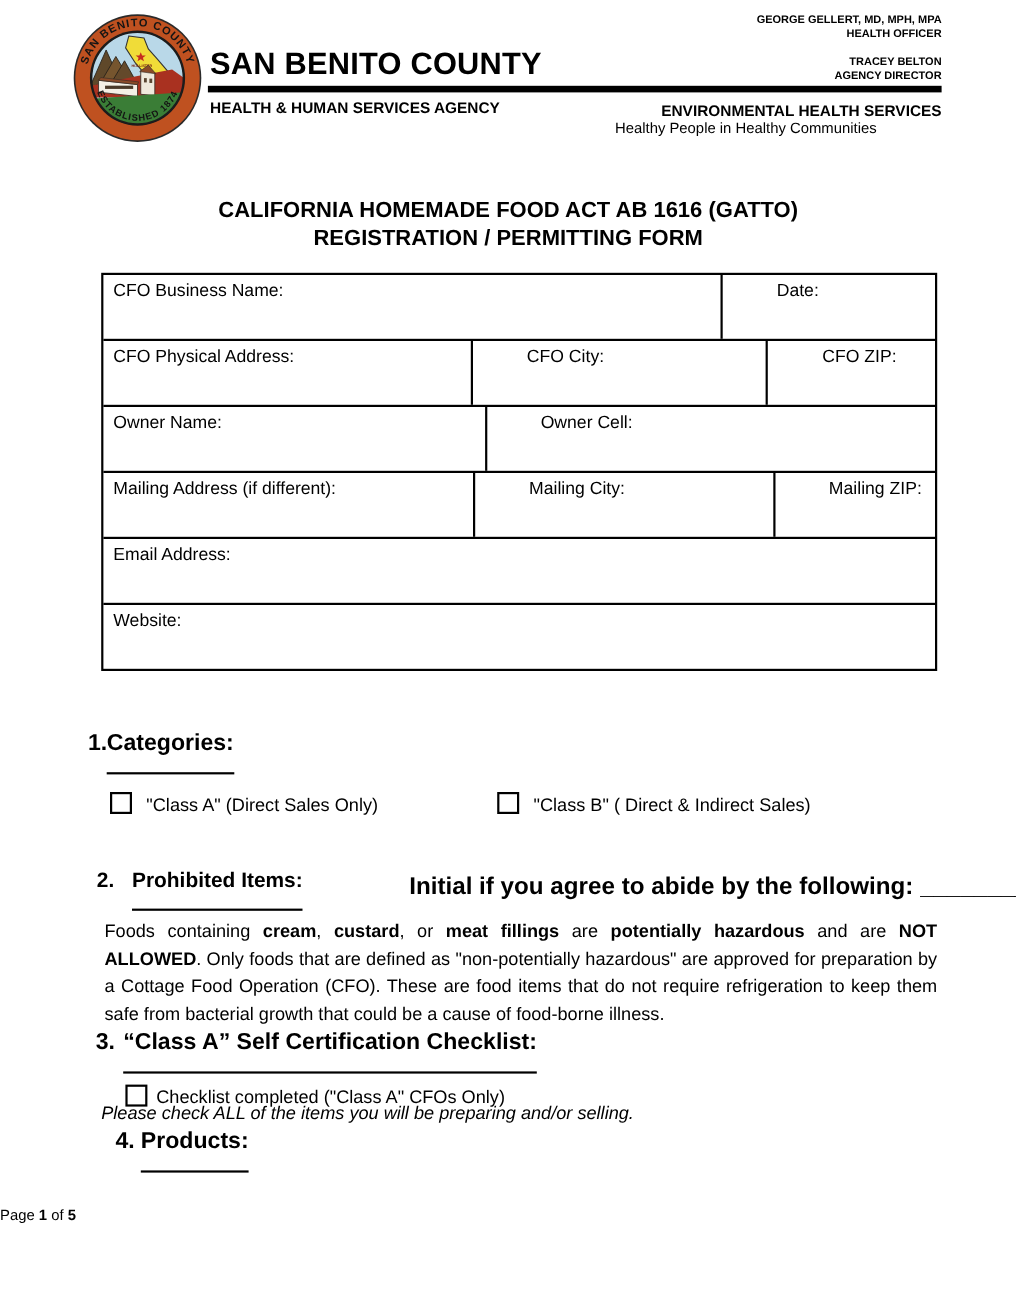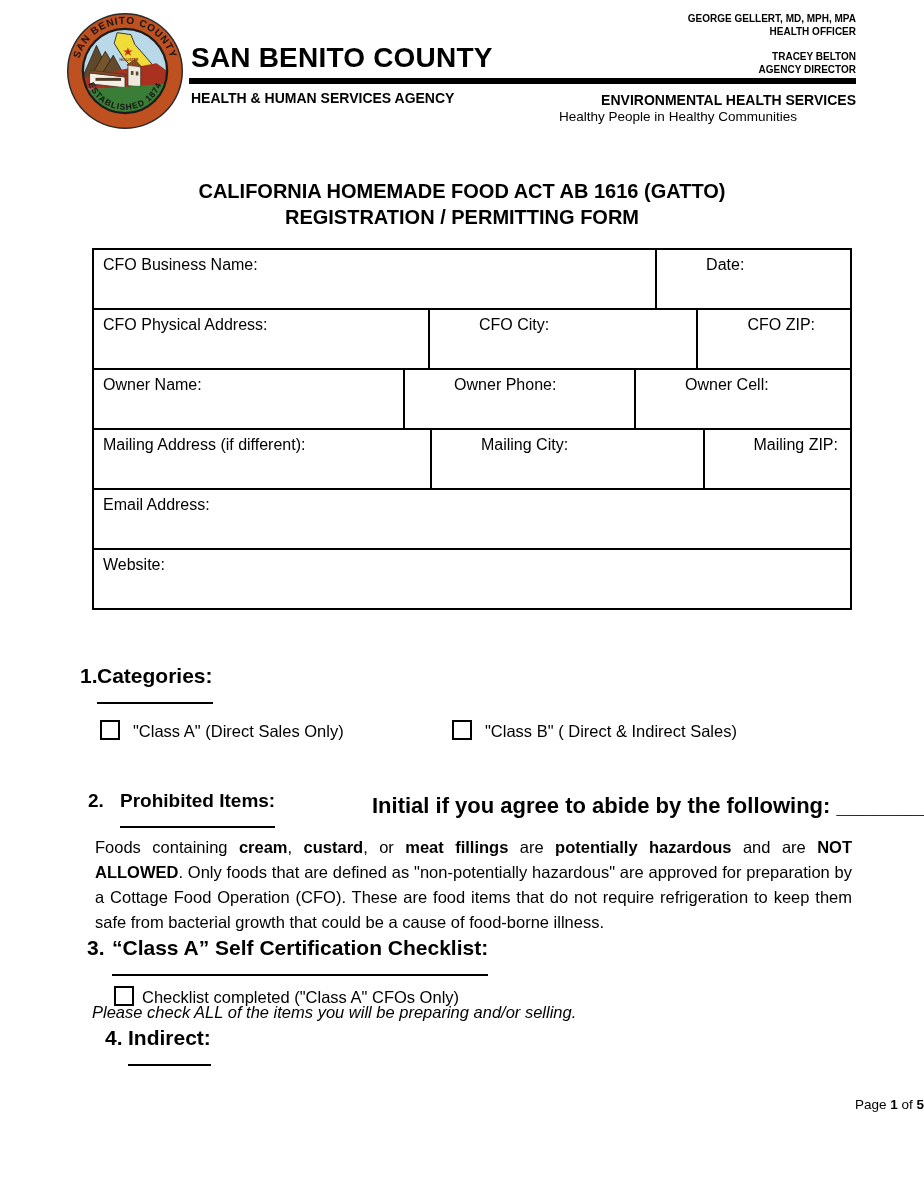--- a/index.html
+++ b/index.html
@@ -42,21 +42,21 @@
   .cb { display:inline-block; width:16px; height:16px; border:2px solid #000; background:#fff; vertical-align:-3px; }
   .cat-row { position:absolute; top:720px; left:0; width:100%; font-size:16.5px; }
   .cat-item { position:absolute; white-space:nowrap; }
   .cat-item .cb { margin-right:13px; }
   .cat-a { left:100px; } .cat-b { left:452px; }
   .chk-row { position:absolute; top:986px; left:114px; font-size:16.5px; white-space:nowrap; }
   .chk-row .cb { margin-right:8px; }
   .para { position:absolute; left:95px; top:835px; width:757px; font-size:16.5px; line-height:25px; text-align:justify; }
   .para .b { font-weight:bold; }
   .instruction { position:absolute; left:92px; top:1003px; font-size:16.5px; font-style:italic; }
-  .footer { position:absolute; left:0; top:1097px; width:100%; text-align:right; font-size:13.5px; }
+  .footer { position:absolute; left:0; top:1097px; width:100%; text-align:left; font-size:13.5px; }
   .footer .b { font-weight:bold; }
 </style>
 </head>
 <body>
 
 <div class="page">
 
   <svg class="seal" width="118" height="118" viewBox="0 0 120 120">
     <defs>
       <clipPath id="inner-clip">
@@ -135,23 +135,20 @@
         <span>CFO City:</span>
       </div>
       <div class="tcell" style="width:16.4%">
         <span>CFO ZIP:</span>
       </div>
     </div>
     <div class="trow">
       <div class="tcell" style="width:46.1%">
         <span>Owner Name:</span>
       </div>
-      <div class="tcell" style="width:28.2%">
-        <span>Owner Phone:</span>
-      </div>
       <div class="tcell" style="width:25.7%">
         <span>Owner Cell:</span>
       </div>
     </div>
     <div class="trow">
       <div class="tcell" style="width:50.1%">
         <span>Mailing Address (if different):</span>
       </div>
       <div class="tcell" style="width:34.4%">
         <span>Mailing City:</span>
@@ -200,21 +197,21 @@
   <div class="sec sec3">
     <span class="num">3.</span>
     <span class="hd u">“Class A” Self Certification Checklist:</span>
   </div>
   <div class="chk-row">
     <span class="cb"></span><span>Checklist completed ("Class A" CFOs Only)</span>
   </div>
 
   <div class="sec sec4">
     <span class="num">4.</span>
-    <span class="hd u">Indirect:</span>
+    <span class="hd u">Products:</span>
   </div>
   <div class="instruction">Please check ALL of the items you will be preparing and/or selling.</div>
 
   <div class="footer">
     <span>Page </span><span class="b">1</span><span> of </span><span class="b">5</span>
   </div>
 
 </div>
 
 </body></html>

